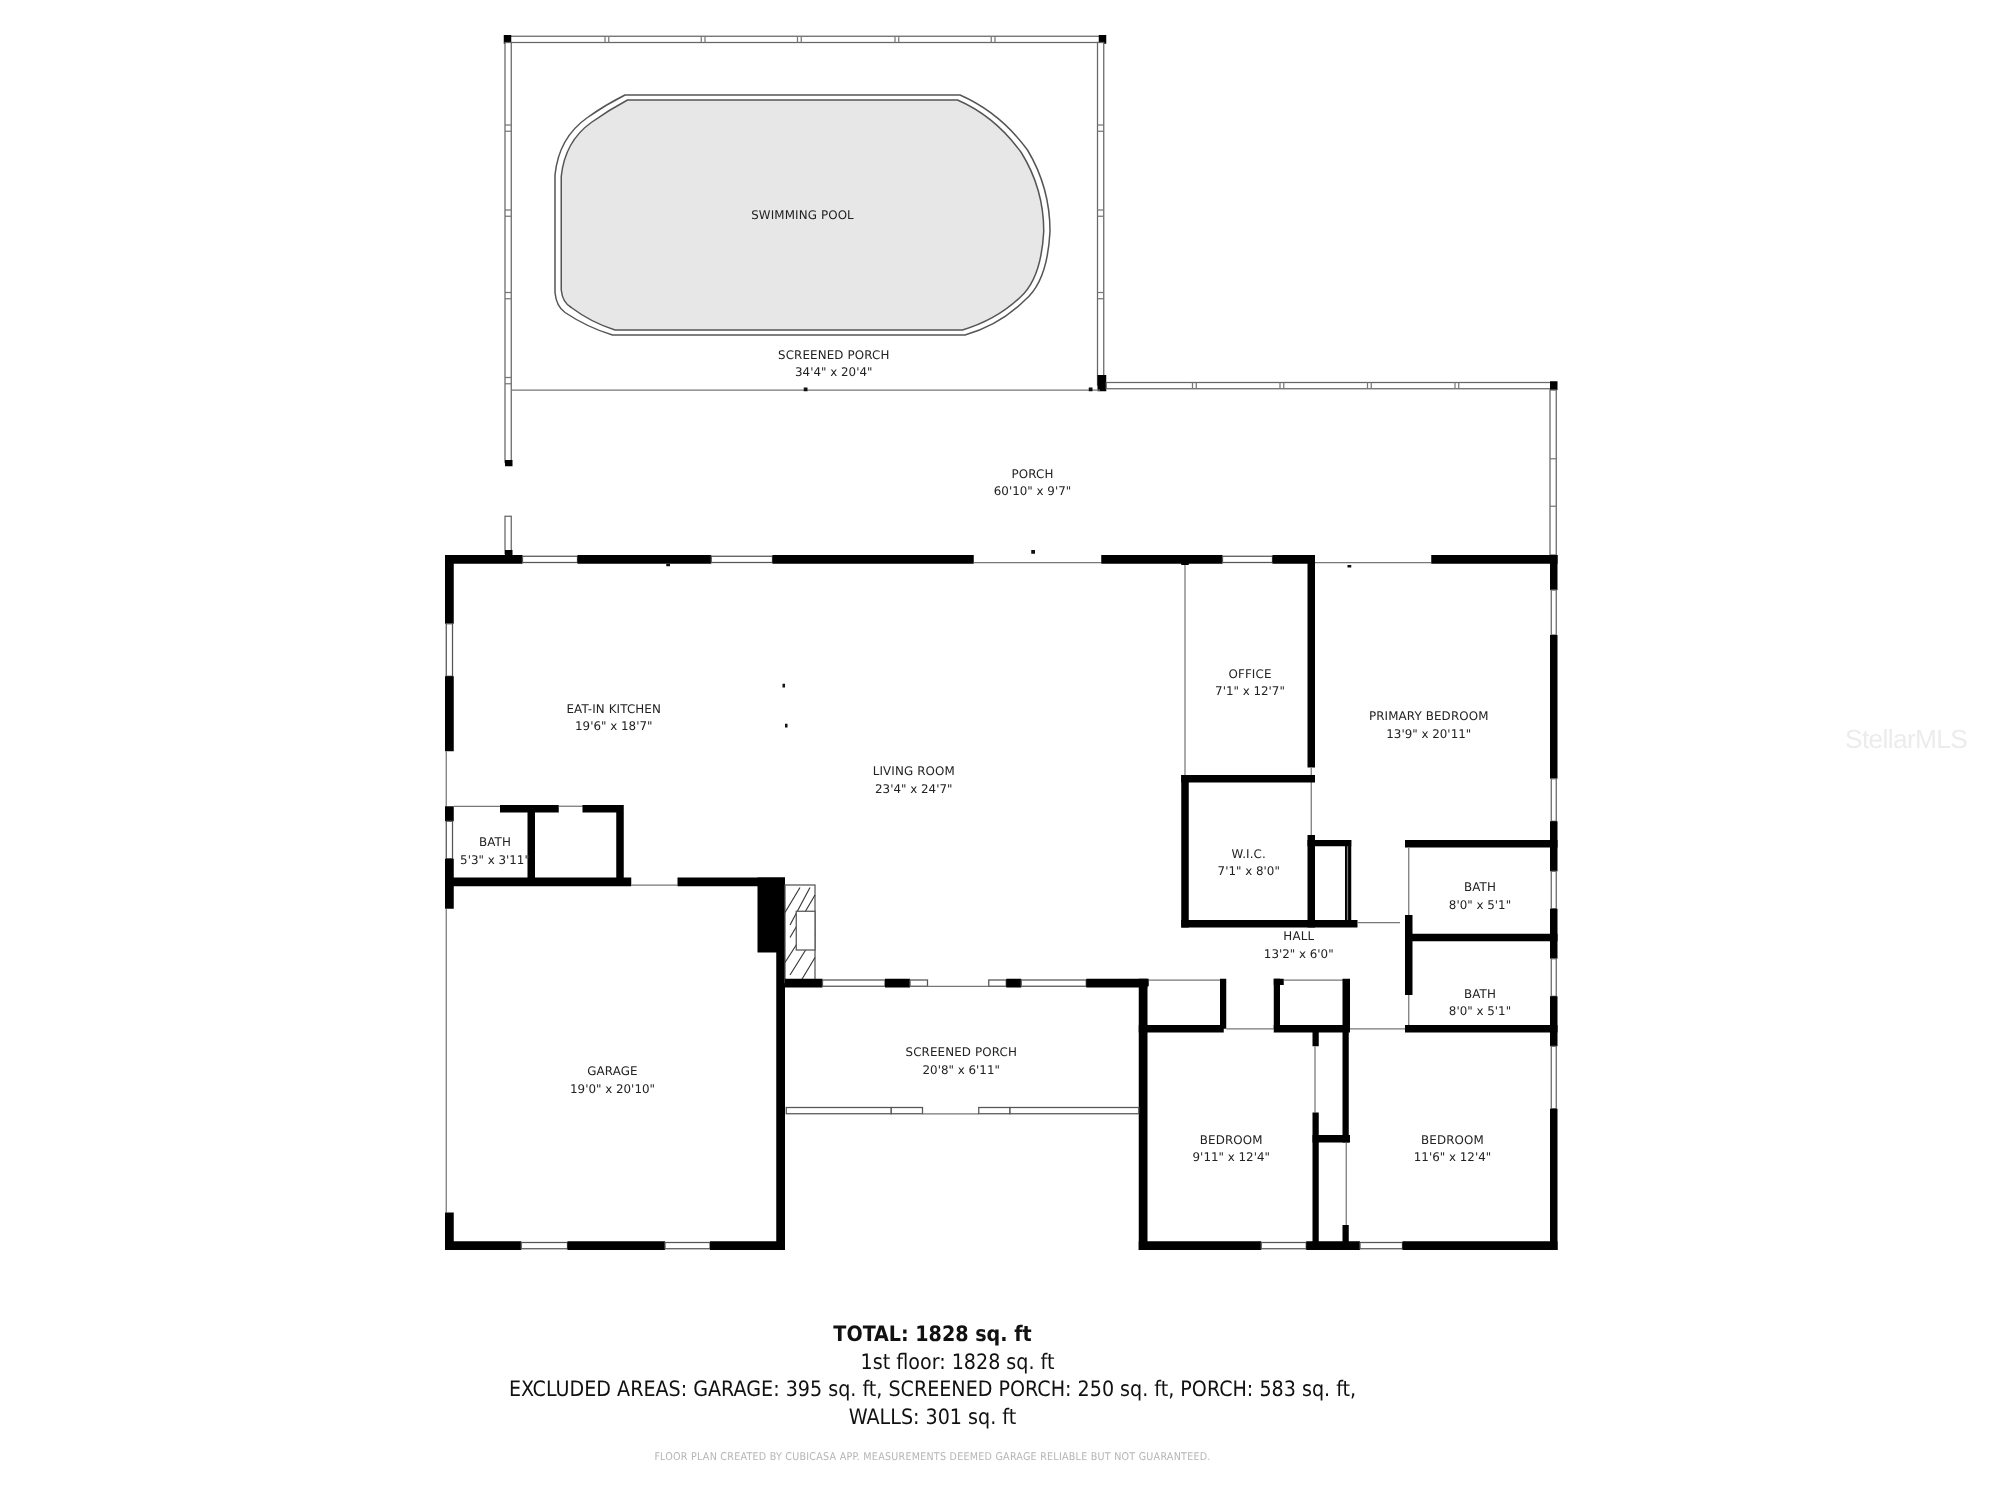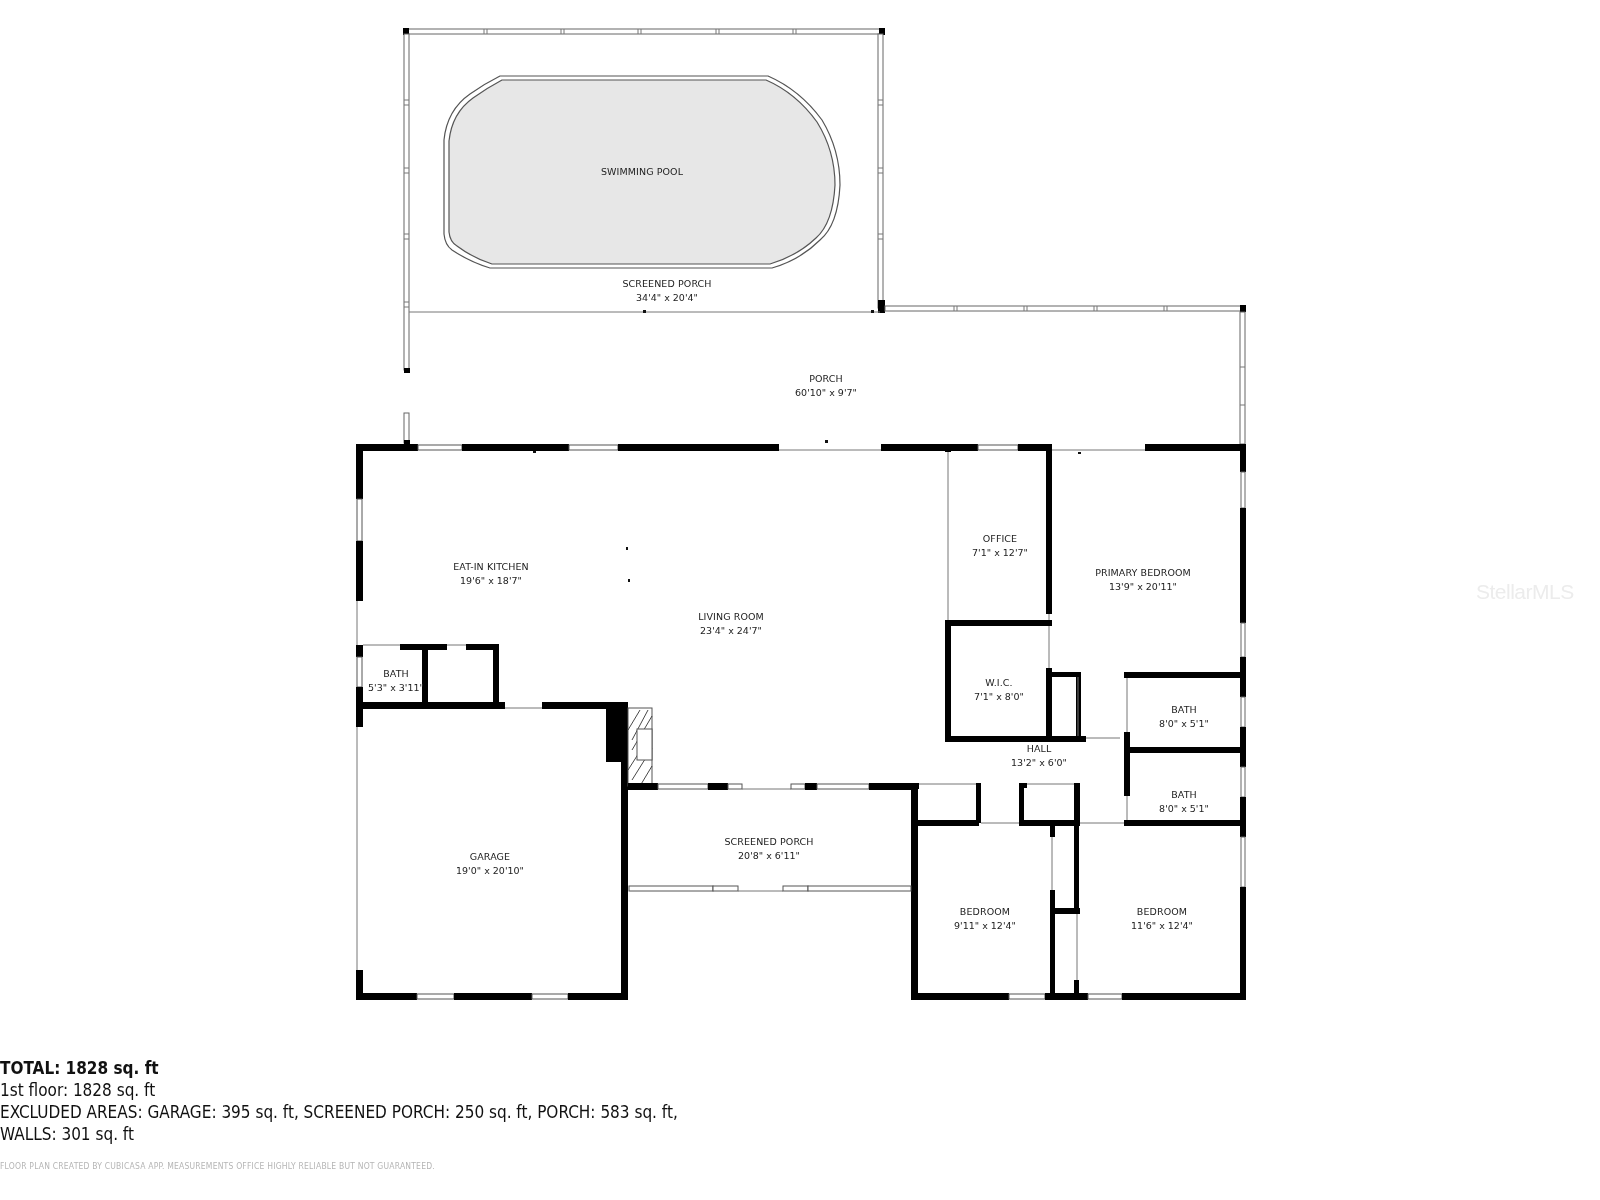--- a/index.html
+++ b/index.html
@@ -9,24 +9,24 @@
   .wall { fill: #000; }
   .thin { stroke: #777; stroke-width: 1; fill: none; }
   .screen { fill: #fff; stroke: #666; stroke-width: 1; }
   .win { fill: #fff; stroke: #555; stroke-width: 1; }
   .pool-outer { fill: #fff; stroke: #555; stroke-width: 1.2; }
   .pool-inner { fill: #e7e7e7; stroke: #555; stroke-width: 1.2; }
   .room-name { font-family: "DejaVu Sans", sans-serif; font-size: 9.5px; fill: #222; text-anchor: middle; letter-spacing: 0.1px; }
   .room-dim { font-family: "DejaVu Sans", sans-serif; font-size: 9.5px; fill: #222; text-anchor: middle; }
   .tick { fill: #111; }
   .hatch { stroke: #333; stroke-width: 0.9; }
-  .summary { position: absolute; left: 0; width: 1492px; color: #111;
+  .summary { position: absolute; left: 0; width: 1492px; text-align: center; color: #111;
              font-family: "DejaVu Sans Condensed", "DejaVu Sans", sans-serif; }
   .s-total { top: 1058px; font-size: 17px; font-weight: bold; }
-  .s-floor { top: 1080px; font-size: 17px; }
+  .s-floor { top: 1080px; font-size: 17px; padding-left: 20px; }
   .s-excl { top: 1102px; font-size: 17px; }
   .s-walls { top: 1124px; font-size: 17px; }
   .s-disclaimer { top: 1161px; font-size: 8.5px; color: #b5b5b5; letter-spacing: 0.2px; }
   .watermark { position: absolute; left: 1476px; top: 580px; font-size: 21px; color: #ececec;
                font-family: "Liberation Sans", sans-serif; letter-spacing: -0.5px; }
 </style>
 </head>
 <body>
 
 <svg id="plan" viewBox="0 0 1600 1200" xmlns="http://www.w3.org/2000/svg">
@@ -297,13 +297,13 @@
     <rect class="tick" x="1078" y="452" width="3" height="2"></rect>
   </g>
 </svg>
 
 <div class="watermark">StellarMLS</div>
 
 <div class="summary s-total">TOTAL: 1828 sq. ft</div>
 <div class="summary s-floor">1st floor: 1828 sq. ft</div>
 <div class="summary s-excl">EXCLUDED AREAS: GARAGE: 395 sq. ft, SCREENED PORCH: 250 sq. ft, PORCH: 583 sq. ft,</div>
 <div class="summary s-walls">WALLS: 301 sq. ft</div>
-<div class="summary s-disclaimer">FLOOR PLAN CREATED BY CUBICASA APP. MEASUREMENTS OFFICE HIGHLY RELIABLE BUT NOT GUARANTEED.</div>
+<div class="summary s-disclaimer">FLOOR PLAN CREATED BY CUBICASA APP. MEASUREMENTS DEEMED GARAGE RELIABLE BUT NOT GUARANTEED.</div>
 
 </body></html>

